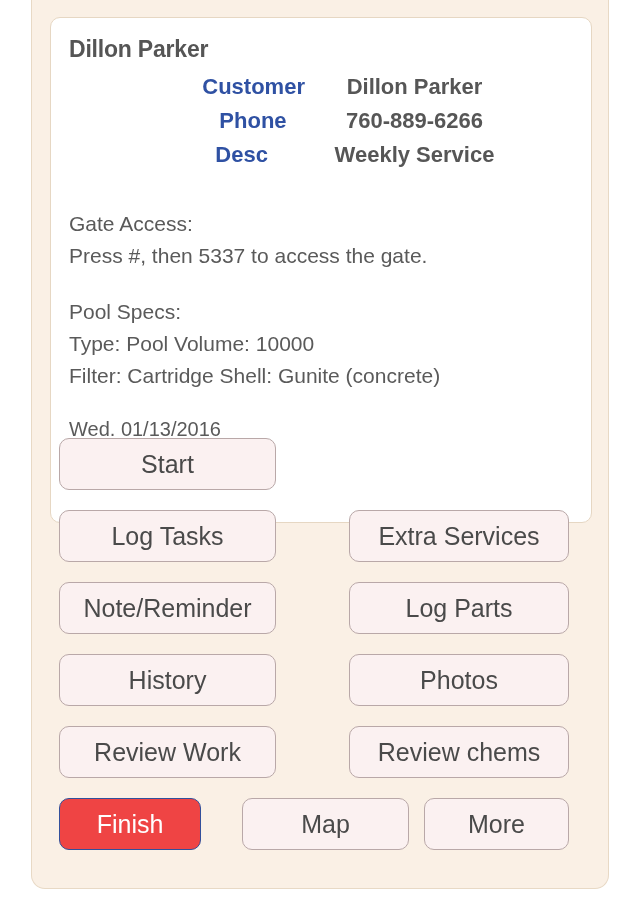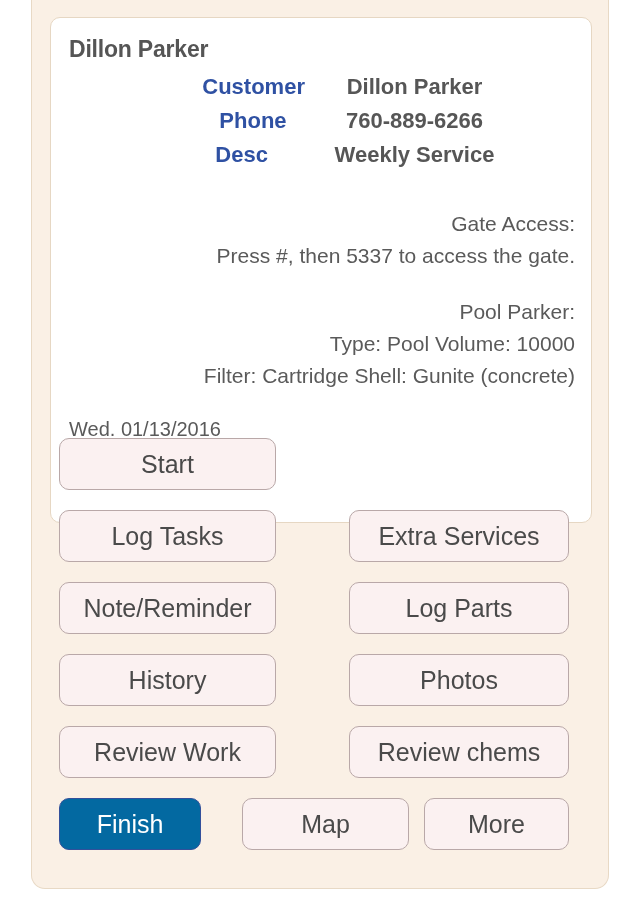--- a/index.html
+++ b/index.html
@@ -87,21 +87,21 @@
   .notes {
     position: absolute;
     left: 18px;
     top: 190px;
     width: 506px;
     font-size: 21px;
     color: #5a5a5a;
     line-height: 32px;
   }
   .notes .spacer { height: 24px; }
-  .notes .line { white-space: nowrap; text-align: right; }
+  .notes .line { white-space: nowrap; }
 
   .date-line {
     position: absolute;
     left: 18px;
     top: 400px;
     font-size: 20px;
     color: #5a5a5a;
     white-space: nowrap;
   }
 
@@ -134,21 +134,21 @@
     padding: 0;
     cursor: pointer;
   }
   .btn.col-left  { left: 27px;  width: 217px; }
   .btn.col-right { left: 317px; width: 220px; }
 
   
   .btn.act-finish {
     left: 27px;
     width: 142px;
-    background: #0369a1;
+    background: #ef4444;
     border: 1px solid #32509b;
     color: #ffffff;
   }
   .btn.act-map  { left: 210px; width: 167px; }
   .btn.act-more { left: 392px; width: 145px; }
 </style>
 </head>
 <body>
 
 <div class="panel">
@@ -170,21 +170,21 @@
       <div class="kv-row">
         <span class="kv-label">Desc</span><span class="kv-value">Weekly Service</span>
       </div>
 
     </div>
 
     <div class="notes">
       <div class="line">Gate Access:</div>
       <div class="line">Press #, then 5337 to access the gate.</div>
       <div class="spacer"></div>
-      <div class="line">Pool Parker:</div>
+      <div class="line">Pool Specs:</div>
       <div class="line">Type: Pool Volume: 10000</div>
       <div class="line">Filter: Cartridge Shell: Gunite (concrete)</div>
     </div>
 
     <div class="date-line">Wed. 01/13/2016</div>
 
   </div>
 
   <div class="btn-area">
 

